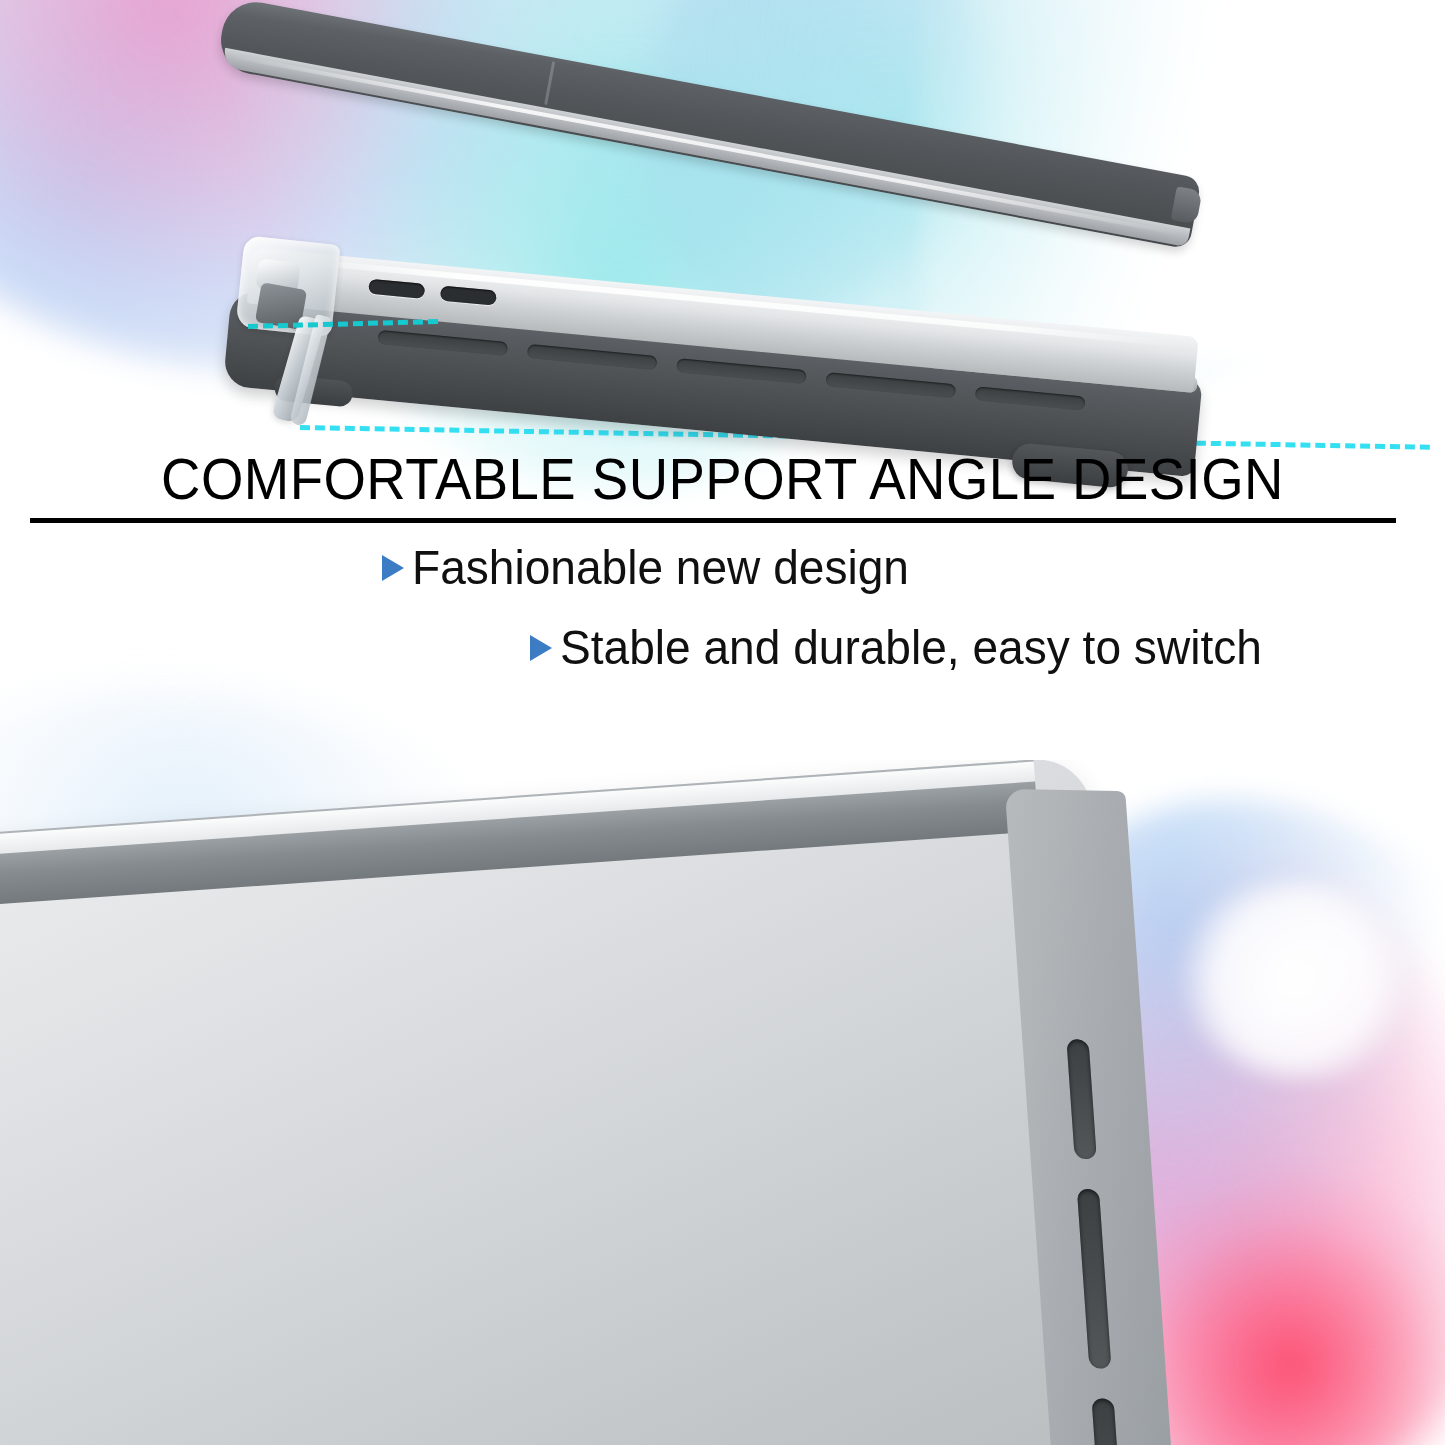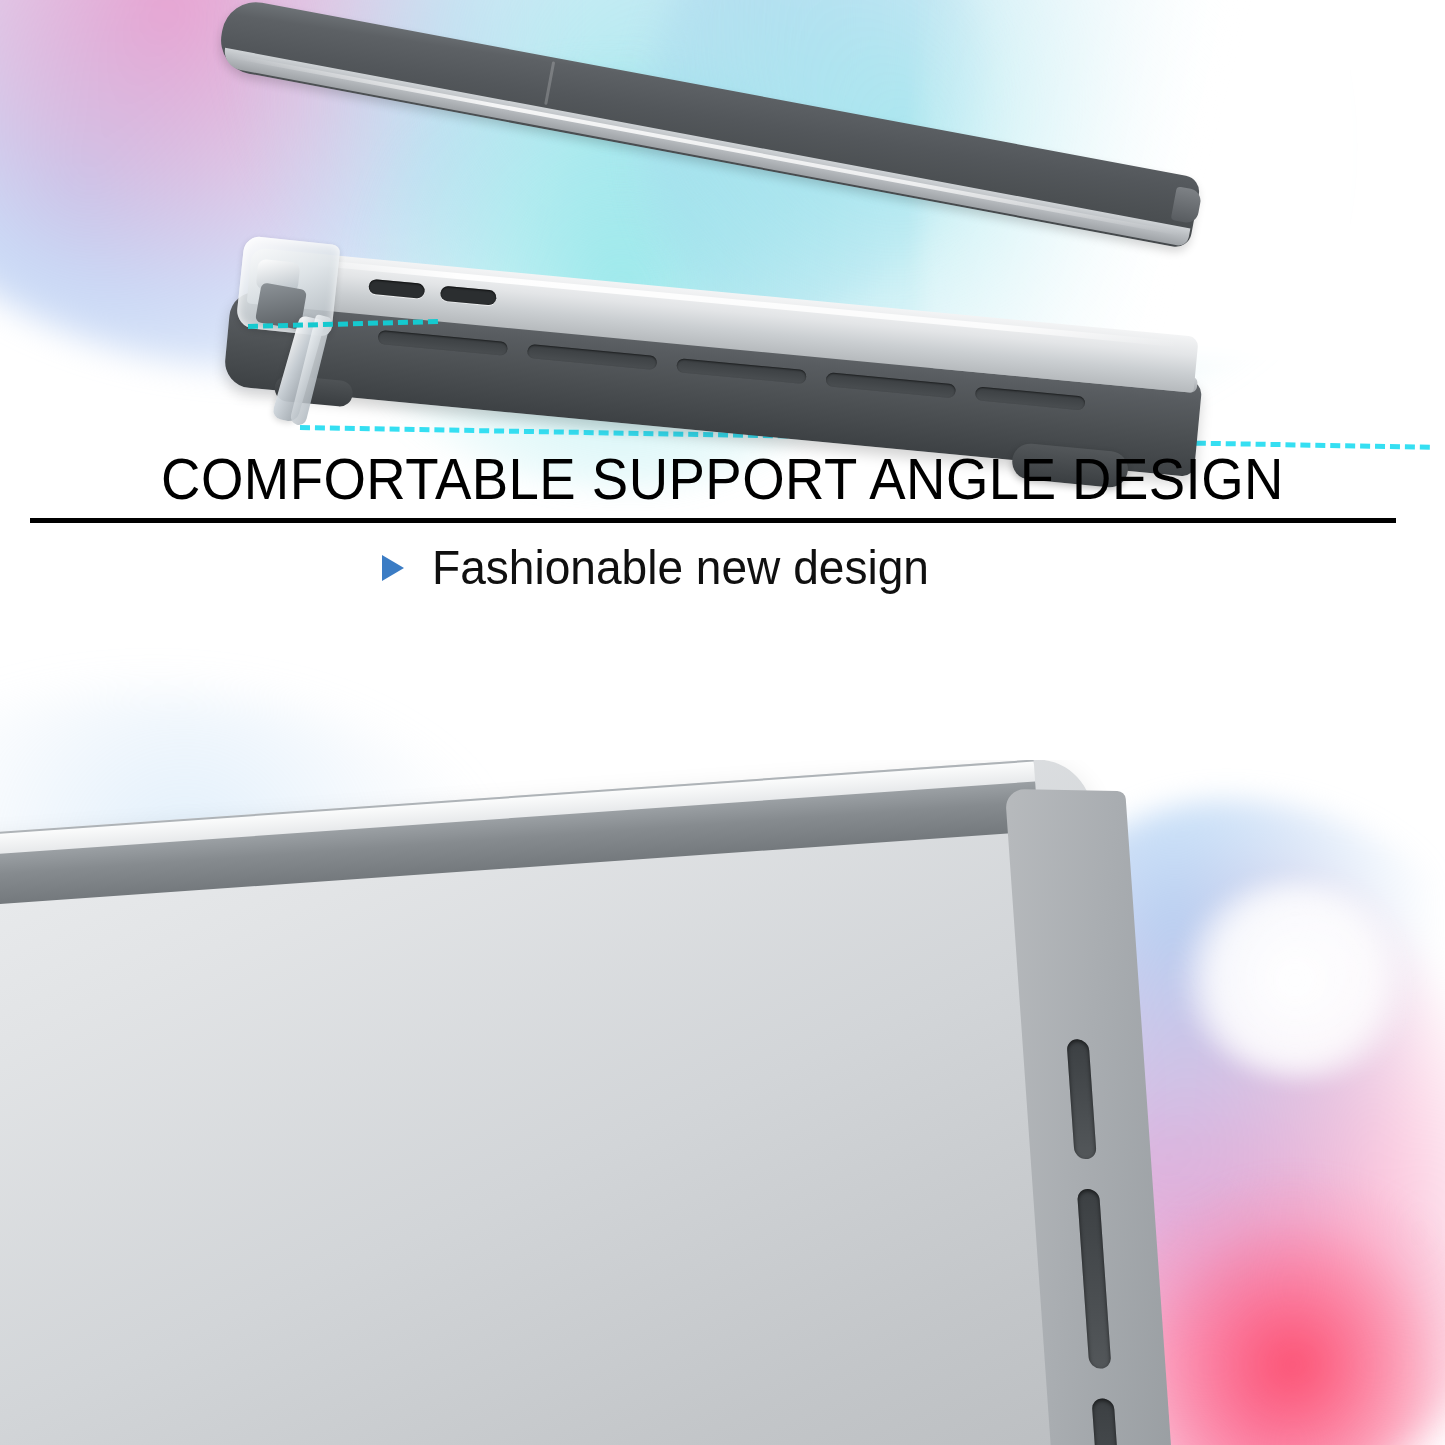--- a/index.html
+++ b/index.html
@@ -211,21 +211,21 @@
     font-family:"Liberation Sans Narrow","Liberation Sans",sans-serif;
     font-size:58px;line-height:58px;letter-spacing:.5px;color:#000;
     transform:scaleX(.94);transform-origin:50% 50%;white-space:nowrap;
   }
   .rule{
     position:absolute;left:30px;top:518px;width:1366px;height:5px;background:#000;
   }
 
   
   .features{position:absolute;left:0;top:540px;width:1445px;}
-  .feat{display:flex;align-items:center;gap:28px;margin-bottom:24px;}
+  .feat{display:flex;align-items:center;gap:8px;margin-bottom:24px;}
   .feat.f1{padding-left:382px;}
   .feat.f2{padding-left:452px;}
   .feat.f3{padding-left:530px;}
   .tri{
     width:0;height:0;flex:0 0 auto;
     border-left:22px solid #3b7cc4;
     border-top:13px solid transparent;
     border-bottom:13px solid transparent;
   }
   .feat-text{
@@ -336,20 +336,24 @@
   <div class="rule"></div>
 
   <div class="features">
 
     <div class="feat f1">
       <span class="tri"></span>
       <span class="feat-text">Fashionable new design</span>
     </div>
 
 
+    <div class="feat f3">
+      <span class="tri"></span>
+      <span class="feat-text">Stable and durable, easy to switch</span>
+    </div>
   </div>
 
   <div class="bot-render">
 
     <div class="slab">
       <div class="slab-rim"></div>
       <div class="slab-toplight"></div>
       <div class="slab-topstrip"></div>
     </div>
 

